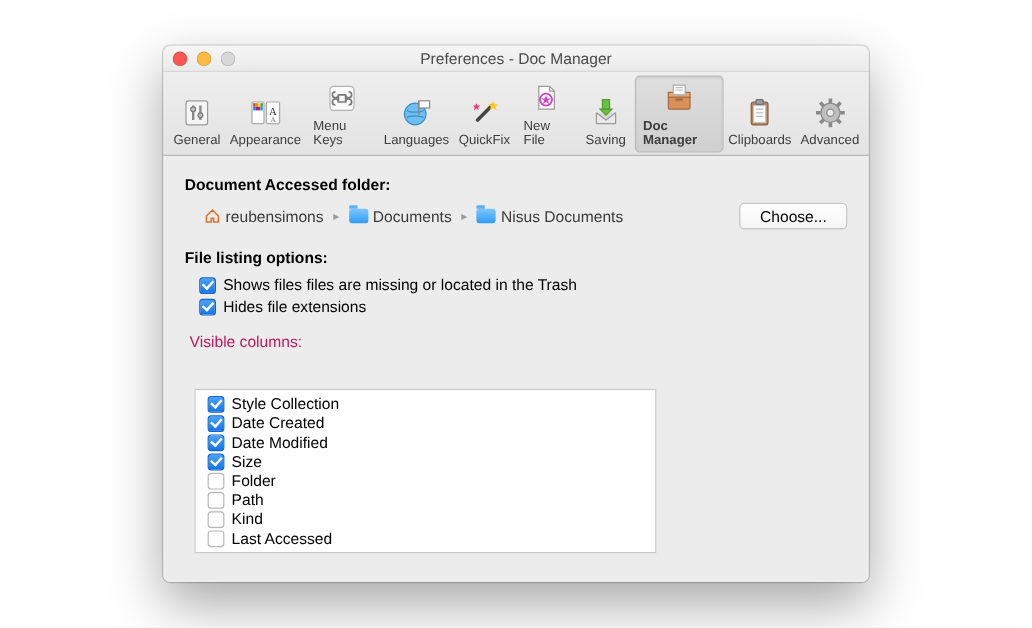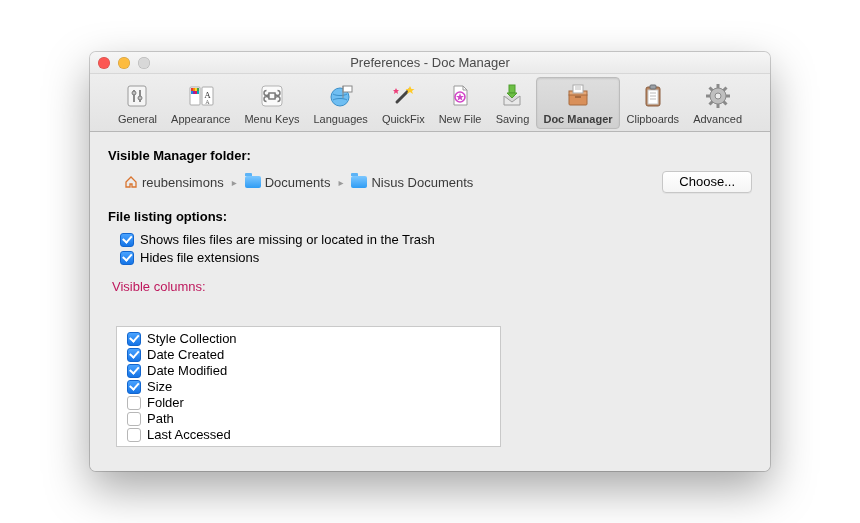--- a/index.html
+++ b/index.html
@@ -9,21 +9,21 @@
     font-family: -apple-system, "Helvetica Neue", Helvetica, Arial, sans-serif;
     font-size: 13px;
     color: #000;
     display: flex;
     align-items: center;
     justify-content: center;
     height: 523px;
     width: 860px;
   }
   .window {
-    width: 680px;
+    width: 588px;
     border-radius: 6px;
     box-shadow: 0 18px 45px rgba(0,0,0,0.35), 0 0 0 1px rgba(0,0,0,0.18);
     background: #ececec;
     overflow: hidden;
   }
   .titlebar {
     position: relative;
     height: 22px;
     background: linear-gradient(#f6f6f6, #eaeaea);
     border-bottom: 1px solid #d7d7d7;
@@ -129,21 +129,21 @@
     width: 14px; height: 14px;
   }
   .btn {
     background: linear-gradient(#ffffff, #f5f5f5);
     border: 1px solid #c7c7c7;
     border-radius: 4px;
     padding: 2px 16px;
     font-size: 13px;
     box-shadow: 0 1px 0 rgba(0,0,0,0.04);
     height: 22px;
-    display:flex; align-items:flex-start;
+    display:flex; align-items:center;
   }
   .opt-row {
     display: flex;
     align-items: center;
     gap: 6px;
     padding-left: 12px;
     margin: 3px 0;
   }
   .chk {
     width: 14px; height: 14px;
@@ -333,21 +333,21 @@
             </g>
           </svg>
       </div>
       <span>Advanced</span>
     </div>
 
   </div>
 
   <div class="content">
 
-    <div class="section-label">Visible Manager folder:</div>
+    <div class="section-label">Document Accessed folder:</div>
 
     <div class="breadcrumb-row">
       <div class="crumbs">
         <span class="crumb">
           <span class="home-ico">
             <svg width="14" height="14">
                 <path d="M2 7l5-5 5 5v5H8V9H6v3H2z" fill="none" stroke="#d9742f" stroke-width="1.3"></path>
               </svg>
           </span>
           <span>reubensimons</span>
@@ -401,18 +401,22 @@
       <div class="opt-row">
         <span class="chk"></span>
         <span>Folder</span>
       </div>
       <div class="opt-row">
         <span class="chk"></span>
         <span>Path</span>
       </div>
       <div class="opt-row">
         <span class="chk"></span>
+        <span>Kind</span>
+      </div>
+      <div class="opt-row">
+        <span class="chk"></span>
         <span>Last Accessed</span>
       </div>
     </div>
 
   </div>
 </div>
 
 </body></html>

